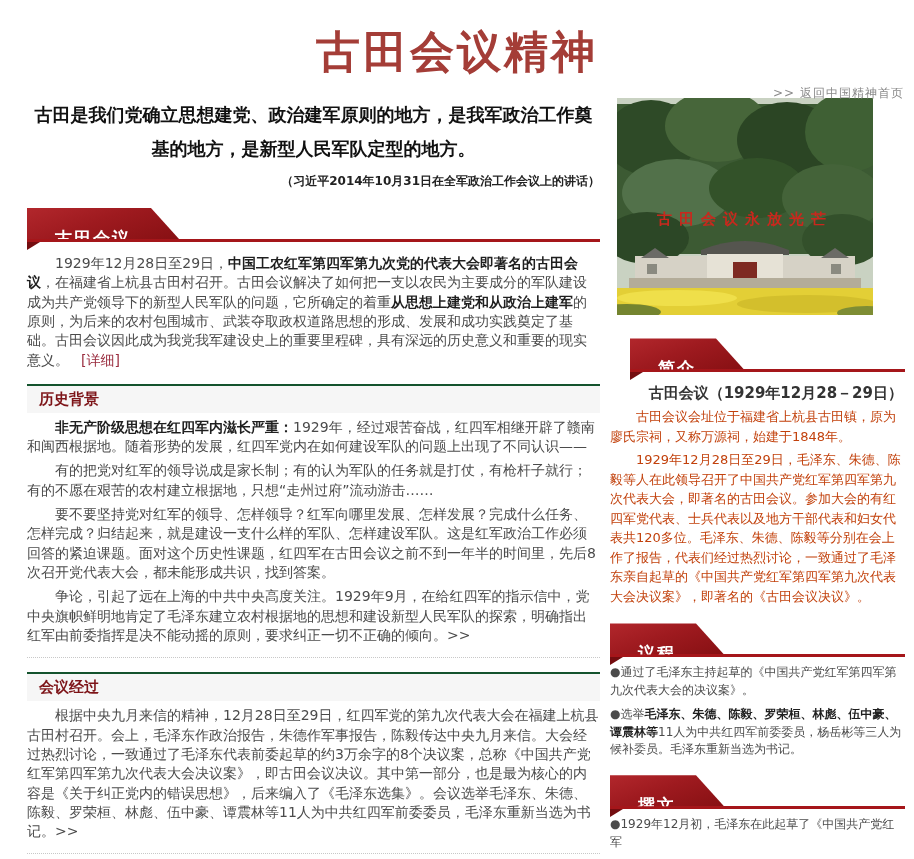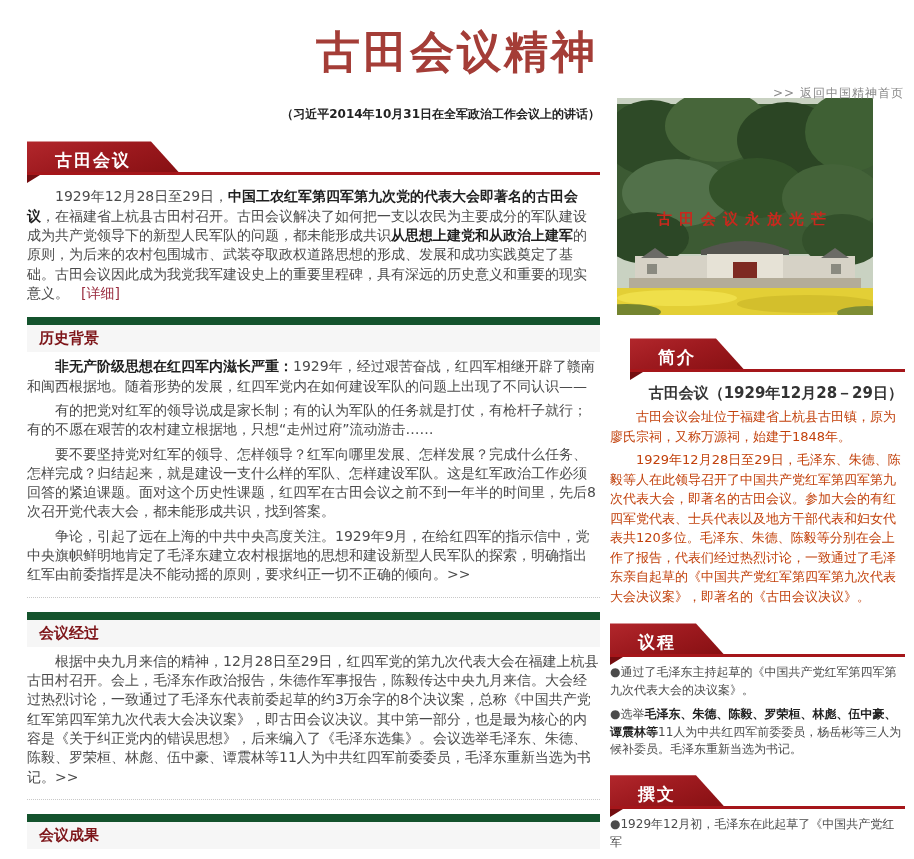--- a/index.html
+++ b/index.html
@@ -27,32 +27,32 @@
   .quote-src{
     text-align:right;font-weight:bold;color:#222;font-size:12px;margin-top:8px;
   }
 
   
   .ribbon{position:relative;height:31px;border-bottom:3px solid #a5161a;}
   .ribbon .flag{
     position:absolute;left:0;top:0;height:31px;box-sizing:border-box;
     background:linear-gradient(160deg,#b2272c 0%,#9e1a1f 45%,#871013 100%);
     color:#fff;font-size:17px;font-weight:bold;line-height:31px;
-    letter-spacing:2px;padding:4px 48px 0 28px;
+    letter-spacing:2px;padding:15px 48px 0 28px;
     clip-path:polygon(0 0, calc(100% - 28px) 0, 100% 100%, 0 100%);
   }
   .ribbon .fold{
     position:absolute;left:0;top:34px;width:0;height:0;
     border-top:8px solid #740d10;border-right:13px solid transparent;
   }
   .ribbon-gap{margin-top:18px;}
 
   
   .subbar{
-    margin-top:14px;border-top:8px solid #14532d;background:#f6f6f6;
+    margin-top:14px;border-top:2px solid #14532d;background:#f6f6f6;
     color:#7d1418;font-weight:bold;font-size:15px;padding:4px 12px;
   }
   .sep{border:none;border-top:1px dotted #c8c8c8;margin:12px 0 0;}
 
   .para{
     font-size:14px;line-height:1.38;color:#4b4b4b;text-indent:2em;margin:5px 0;
   }
   .intro-para{margin-top:12px;}
   .b{font-weight:bold;color:#1f1f1f;}
   .detail-link{color:#9a2d3f;cursor:pointer;text-decoration:none;margin-left:12px;}
@@ -72,28 +72,29 @@
 
 <div class="header">
   <h1 class="page-title">古田会议精神</h1>
   <a class="back-link">&gt;&gt; 返回中国精神首页</a>
 </div>
 
 <div class="main">
 
   <div class="col-left">
 
+    <div class="quote">古田是我们党确立思想建党、政治建军原则的地方，是我军政治工作奠基的地方，是新型人民军队定型的地方。</div>
     <div class="quote-src">（习近平2014年10月31日在全军政治工作会议上的讲话）</div>
 
     <div class="ribbon ribbon-gap">
       <span class="flag">古田会议</span>
       <span class="fold"></span>
     </div>
 
-    <p class="para intro-para"><span>1929年12月28日至29日，</span><span class="b">中国工农红军第四军第九次党的代表大会即著名的古田会议</span><span>，在福建省上杭县古田村召开。古田会议解决了如何把一支以农民为主要成分的军队建设成为共产党领导下的新型人民军队的问题，都未能形成共识</span><span class="b">从思想上建党和从政治上建军</span><span>的原则，为后来的农村包围城市、武装夺取政权道路思想的形成、发展和成功实践奠定了基础。古田会议因此成为我党我军建设史上的重要里程碑，具有深远的历史意义和重要的现实意义。</span><a class="detail-link">[详细]</a></p>
+    <p class="para intro-para"><span>1929年12月28日至29日，</span><span class="b">中国工农红军第四军第九次党的代表大会即著名的古田会议</span><span>，在福建省上杭县古田村召开。古田会议解决了如何把一支以农民为主要成分的军队建设成为共产党领导下的新型人民军队的问题，它所确定的着重</span><span class="b">从思想上建党和从政治上建军</span><span>的原则，为后来的农村包围城市、武装夺取政权道路思想的形成、发展和成功实践奠定了基础。古田会议因此成为我党我军建设史上的重要里程碑，具有深远的历史意义和重要的现实意义。</span><a class="detail-link">[详细]</a></p>
 
     <div class="subsection">
       <div class="subbar">历史背景</div>
       <p class="para"><span class="b">非无产阶级思想在红四军内滋长严重：</span><span>1929年，经过艰苦奋战，红四军相继开辟了赣南和闽西根据地。随着形势的发展，红四军党内在如何建设军队的问题上出现了不同认识——</span></p>
       <p class="para">有的把党对红军的领导说成是家长制；有的认为军队的任务就是打仗，有枪杆子就行；有的不愿在艰苦的农村建立根据地，只想“走州过府”流动游击……</p>
       <p class="para">要不要坚持党对红军的领导、怎样领导？红军向哪里发展、怎样发展？完成什么任务、怎样完成？归结起来，就是建设一支什么样的军队、怎样建设军队。这是红军政治工作必须回答的紧迫课题。面对这个历史性课题，红四军在古田会议之前不到一年半的时间里，先后8次召开党代表大会，都未能形成共识，找到答案。</p>
       <p class="para"><span>争论，引起了远在上海的中共中央高度关注。1929年9月，在给红四军的指示信中，党中央旗帜鲜明地肯定了毛泽东建立农村根据地的思想和建设新型人民军队的探索，明确指出红军由前委指挥是决不能动摇的原则，要求纠正一切不正确的倾向。</span><a class="more-link">&gt;&gt;</a></p>
     </div>
 
     <hr class="sep">

